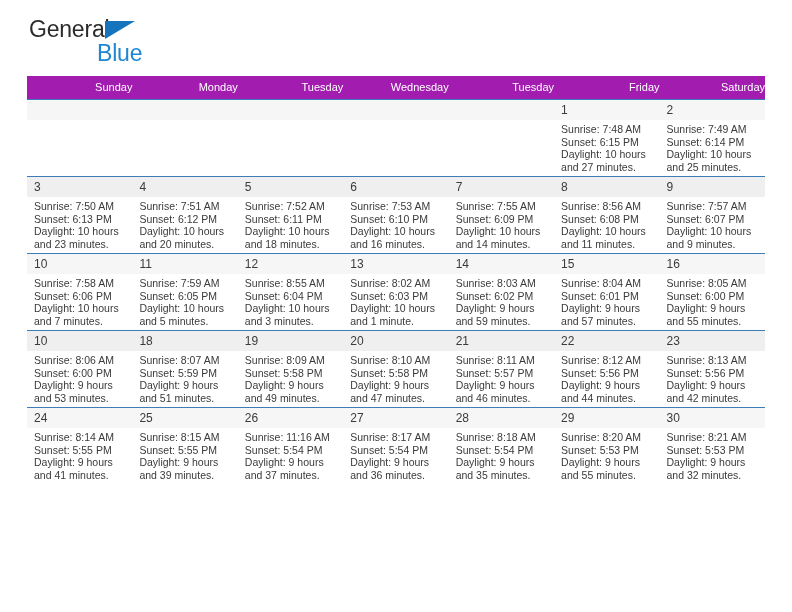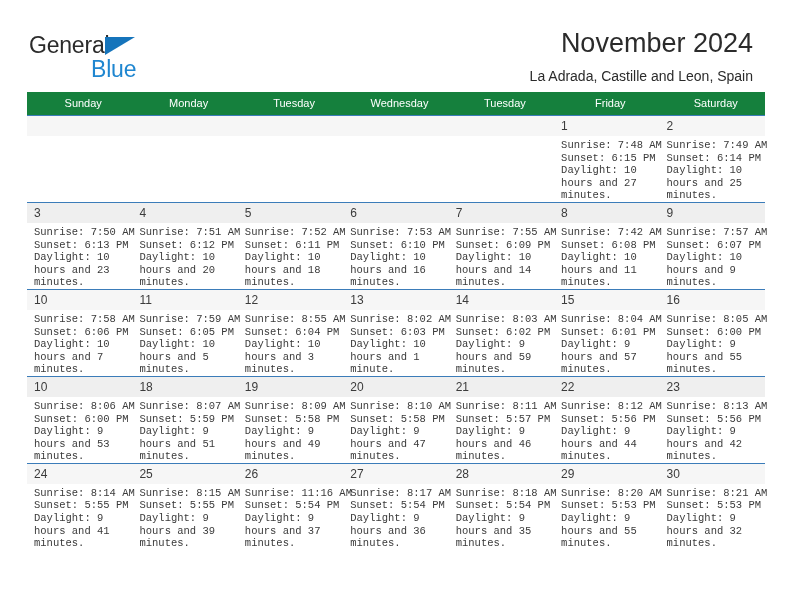--- a/index.html
+++ b/index.html
@@ -12,21 +12,21 @@
     background: #ffffff;
     font-family: "Liberation Sans", sans-serif;
     color: #222222;
     overflow: hidden;
   }
   .page {
     position: relative;
     width: 780px;
     height: 612px;
     box-sizing: border-box;
-    padding: 16px 27px;
+    padding: 0 27px;
   }
 
   
   .top {
     position: relative;
     height: 76px;
   }
   .brand {
     position: absolute;
     left: 2px;
@@ -47,21 +47,21 @@
     position: absolute;
     left: 76px;
     top: 5px;
     width: 0;
     height: 0;
     border-left: 30px solid #1574bb;
     border-bottom: 18px solid transparent;
   }
   .brand-blue {
     position: absolute;
-    left: 62px;
+    left: 68px;
     top: 24px;
     font-size: 23px;
     letter-spacing: -0.2px;
     color: #1f86d0;
   }
 
   .titles {
     position: absolute;
     right: 0;
     top: 10px;
@@ -81,25 +81,25 @@
     margin: 6px 0 0 0;
   }
 
   
   .cal {
     width: 738px;
     border-collapse: collapse;
     table-layout: fixed;
   }
   .cal th {
-    background: #15803d;
+    background: #a21caf;
     color: #ffffff;
     font-size: 11px;
     font-weight: normal;
-    text-align: center;
+    text-align: right;
     padding: 5px 0 5px 7px;
     height: 13px;
     line-height: 13px;
   }
   .cal td {
     vertical-align: top;
     padding: 0;
     border-top: 1.5px solid #3b7cb9;
     height: 76px;
     background: #ffffff;
@@ -125,21 +125,20 @@
   .cell-empty .daynum {
     background: #efefef;
     color: transparent;
   }
   .info {
     display: block;
     padding: 3px 8px 0 7px;
     font-size: 10.5px;
     line-height: 12.6px;
     color: #3a3a3a;
-    font-family: Liberation Mono, monospace;
   }
   .info span {
     display: block;
     white-space: nowrap;
   }
   .info .daylight {
     white-space: normal;
   }
 </style>
 </head>
@@ -148,24 +147,20 @@
 <div class="page">
 
   <div class="top">
 
     <div class="brand">
       <span class="brand-general">General</span>
       <span class="brand-tri"></span>
       <span class="brand-blue">Blue</span>
     </div>
 
-    <div class="titles">
-      <h1 class="cal-title">November 2024</h1>
-      <p class="cal-sub">La Adrada, Castille and Leon, Spain</p>
-    </div>
 
   </div>
 
   <table class="cal">
     <thead>
       <tr id="weekday-row">
           <th>Sunday</th>
           <th>Monday</th>
           <th>Tuesday</th>
           <th>Wednesday</th>
@@ -245,21 +240,21 @@
             <span class="daynum">7</span>
             <span class="info">
               <span class="sunrise">Sunrise: 7:55 AM</span>
               <span class="sunset">Sunset: 6:09 PM</span>
               <span class="daylight">Daylight: 10 hours and 14 minutes.</span>
             </span>
           </td>
           <td class="cell-day">
             <span class="daynum">8</span>
             <span class="info">
-              <span class="sunrise">Sunrise: 7:42 AM</span>
+              <span class="sunrise">Sunrise: 8:56 AM</span>
               <span class="sunset">Sunset: 6:08 PM</span>
               <span class="daylight">Daylight: 10 hours and 11 minutes.</span>
             </span>
           </td>
           <td class="cell-day">
             <span class="daynum">9</span>
             <span class="info">
               <span class="sunrise">Sunrise: 7:57 AM</span>
               <span class="sunset">Sunset: 6:07 PM</span>
               <span class="daylight">Daylight: 10 hours and 9 minutes.</span>

